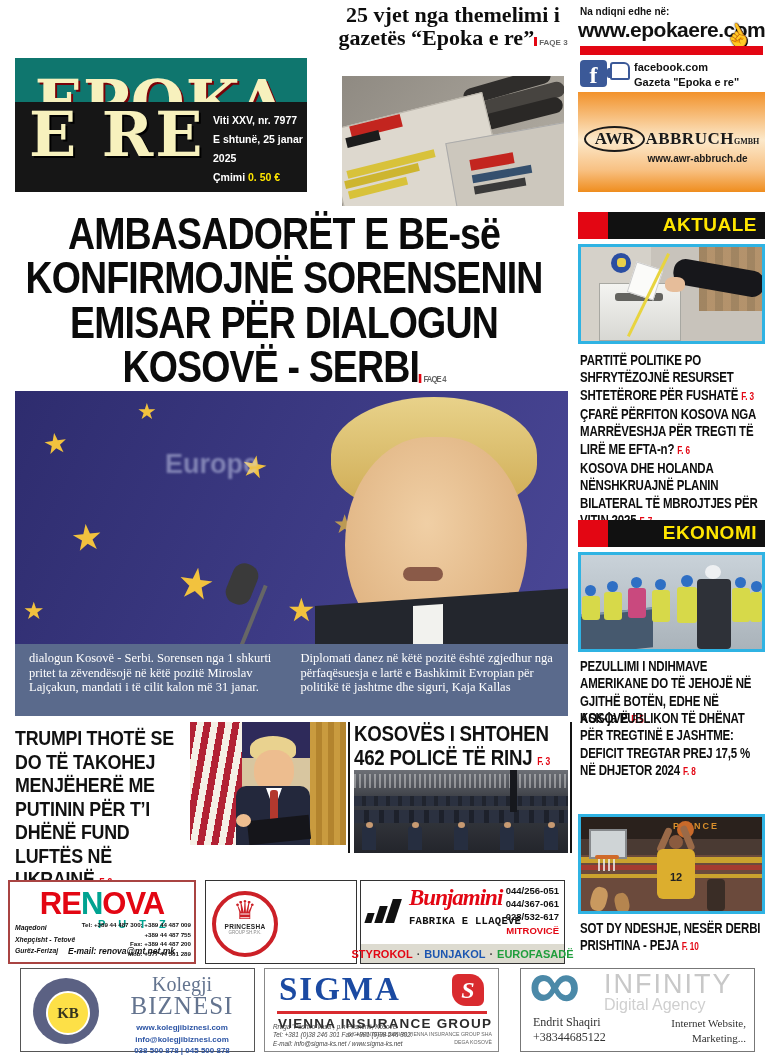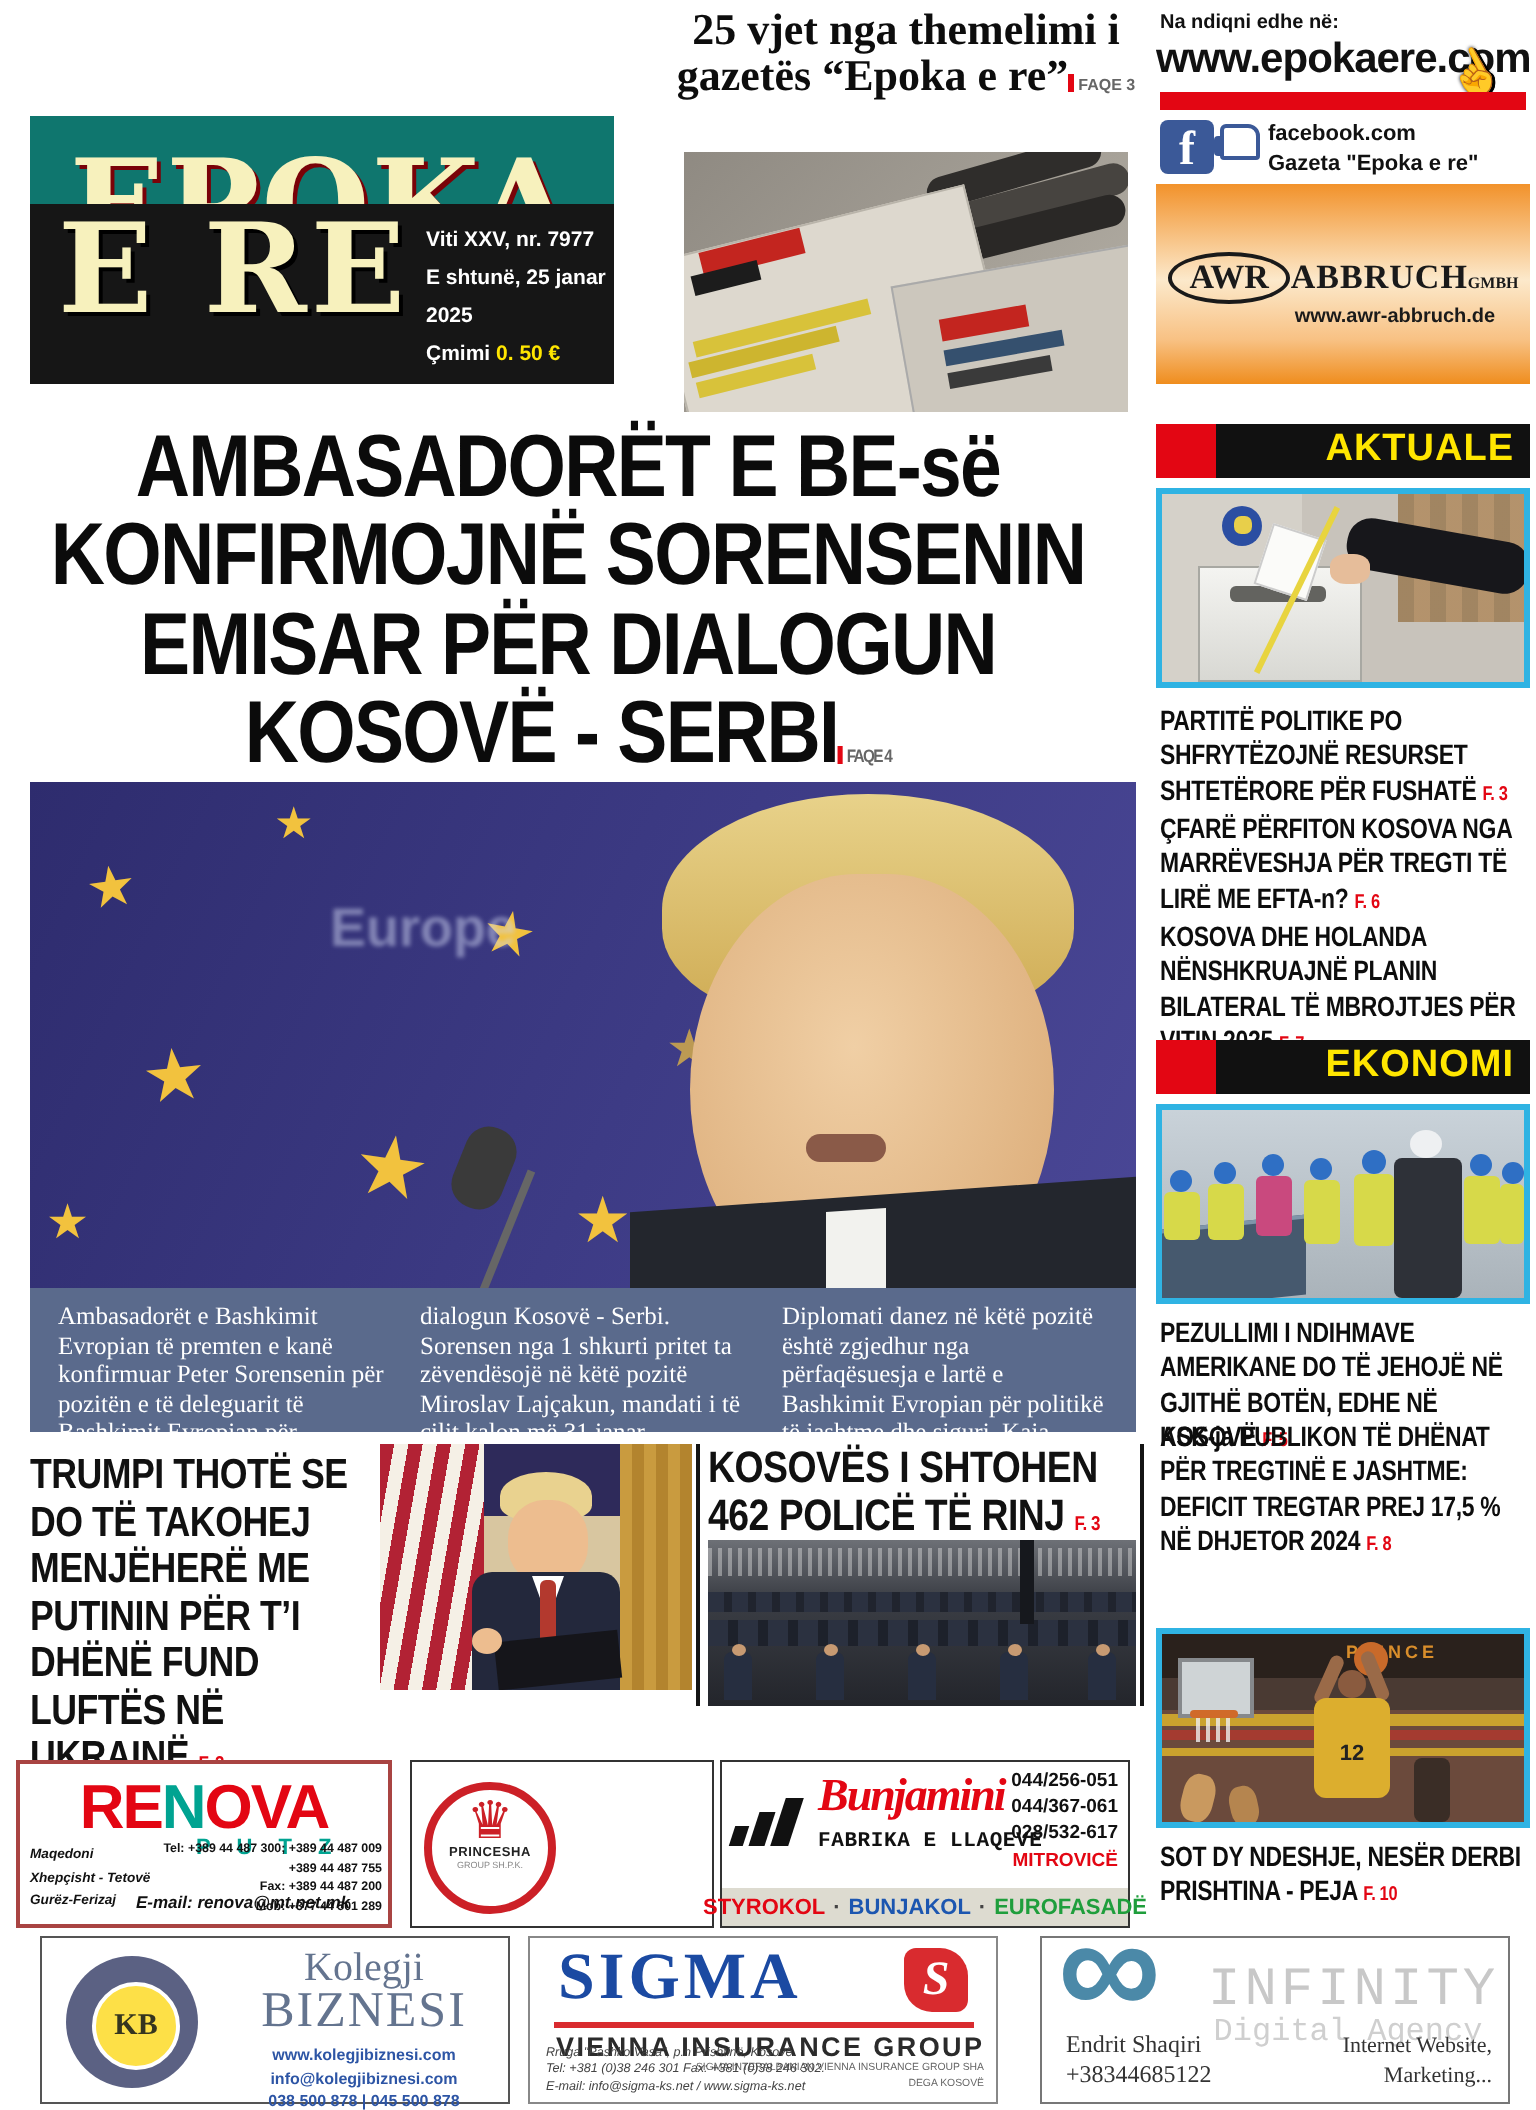--- a/index.html
+++ b/index.html
@@ -124,21 +124,21 @@
   .s-name{position:absolute;left:14px;top:2px;font-family:"Liberation Serif",serif;font-weight:bold;
           font-size:33px;color:#1b4aa2;letter-spacing:2px;}
   .s-logo{position:absolute;right:14px;top:5px;width:32px;height:32px;background:#d92b2f;border-radius:6px 14px 6px 14px;
           color:#fff;text-align:center;line-height:32px;font-family:"Liberation Serif",serif;font-style:italic;font-weight:bold;font-size:24px;}
   .s-line{position:absolute;left:12px;top:42px;width:210px;height:3px;background:#d92b2f;}
   .s-vig{position:absolute;left:13px;top:47px;font-weight:bold;font-size:13.5px;letter-spacing:1.2px;color:#2b2b2b;}
   .s-sub{position:absolute;right:6px;top:62px;font-size:5.2px;color:#666;text-align:right;line-height:1.5;white-space:pre-line;}
   .s-addr{position:absolute;left:8px;bottom:3px;font-style:italic;font-size:6.3px;color:#444;line-height:1.35;white-space:pre-line;}
   .infinity{left:520px;top:968px;width:235px;height:84px;border:1px solid #777;}
   .i-sym{position:absolute;left:8px;top:-26px;font-size:72px;font-weight:bold;color:#4b89a8;}
-  .i-name{position:absolute;right:10px;top:12px;width:140px;text-align:center;font-family:Liberation Mono, monospace;color:#c8c8c8;}
+  .i-name{position:absolute;right:10px;top:0;width:140px;font-family:Liberation Sans, sans-serif;color:#c8c8c8;}
   .i-n1{font-size:27px;letter-spacing:2px;}
   .i-n2{font-size:16px;margin-top:-4px;color:#cfcfcf;}
   .i-contact{position:absolute;left:12px;bottom:5px;font-family:cursive;font-size:12px;color:#333;line-height:1.3;white-space:pre-line;}
   .i-serv{position:absolute;right:8px;bottom:6px;font-family:cursive;font-size:11px;color:#333;text-align:right;line-height:1.3;white-space:pre-line;}
 
   
   .ph{position:absolute;}
 </style>
 </head>
 <body>
@@ -292,21 +292,20 @@
     <div class="europe-txt">Europe</div>
     <div class="ph" style="left:316px;top:6px;width:206px;height:116px;background:linear-gradient(180deg,#e8d28a,#ceaa52);border-radius:50% 50% 42% 42%;"></div>
     <div class="ph" style="left:330px;top:46px;width:182px;height:216px;background:radial-gradient(ellipse at 45% 40%,#f0cfa5,#d9a873);border-radius:46%/50%;"></div>
     <div class="ph" style="left:300px;top:206px;width:260px;height:56px;background:#23262d;transform:skewY(-4deg);"></div>
     <div class="ph" style="left:398px;top:214px;width:30px;height:40px;background:#f2f2ee;transform:skewY(-4deg);"></div>
     <div class="ph" style="left:388px;top:176px;width:40px;height:14px;background:#8a5a48;border-radius:8px;"></div>
     <div class="ph" style="left:236px;top:192px;width:4px;height:68px;background:#666;transform:rotate(22deg);"></div>
     <div class="ph" style="left:214px;top:172px;width:26px;height:42px;background:#3a3a3a;border-radius:12px;transform:rotate(22deg);"></div>
   </div>
   <div class="abs caption">
-    <div>Ambasadorët e Bashkimit Evropian të premten e kanë konfirmuar Peter Sorensenin për pozitën e të deleguarit të Bashkimit Evropian për</div>
     <div>dialogun Kosovë - Serbi. Sorensen nga 1 shkurti pritet ta zëvendësojë në këtë pozitë Miroslav Lajçakun, mandati i të cilit kalon më 31 janar.</div>
     <div>Diplomati danez në këtë pozitë është zgjedhur nga përfaqësuesja e lartë e Bashkimit Evropian për politikë të jashtme dhe siguri, Kaja Kallas</div>
   </div>
 
   <div class="abs trump-h">
     <span>TRUMPI THOTË SE DO TË TAKOHEJ MENJËHERË ME PUTININ PËR T’I DHËNË FUND LUFTËS NË UKRAINË</span> <span class="pref">F. 3</span>
   </div>
   <div class="abs trump-photo">
     <div class="ph" style="left:0;top:0;width:52px;height:123px;background:repeating-linear-gradient(100deg,#b22234 0 7px,#f5f0e6 7px 14px);"></div>
     <div class="ph" style="left:52px;top:0;width:70px;height:36px;background:#2e2a5a;"></div>

